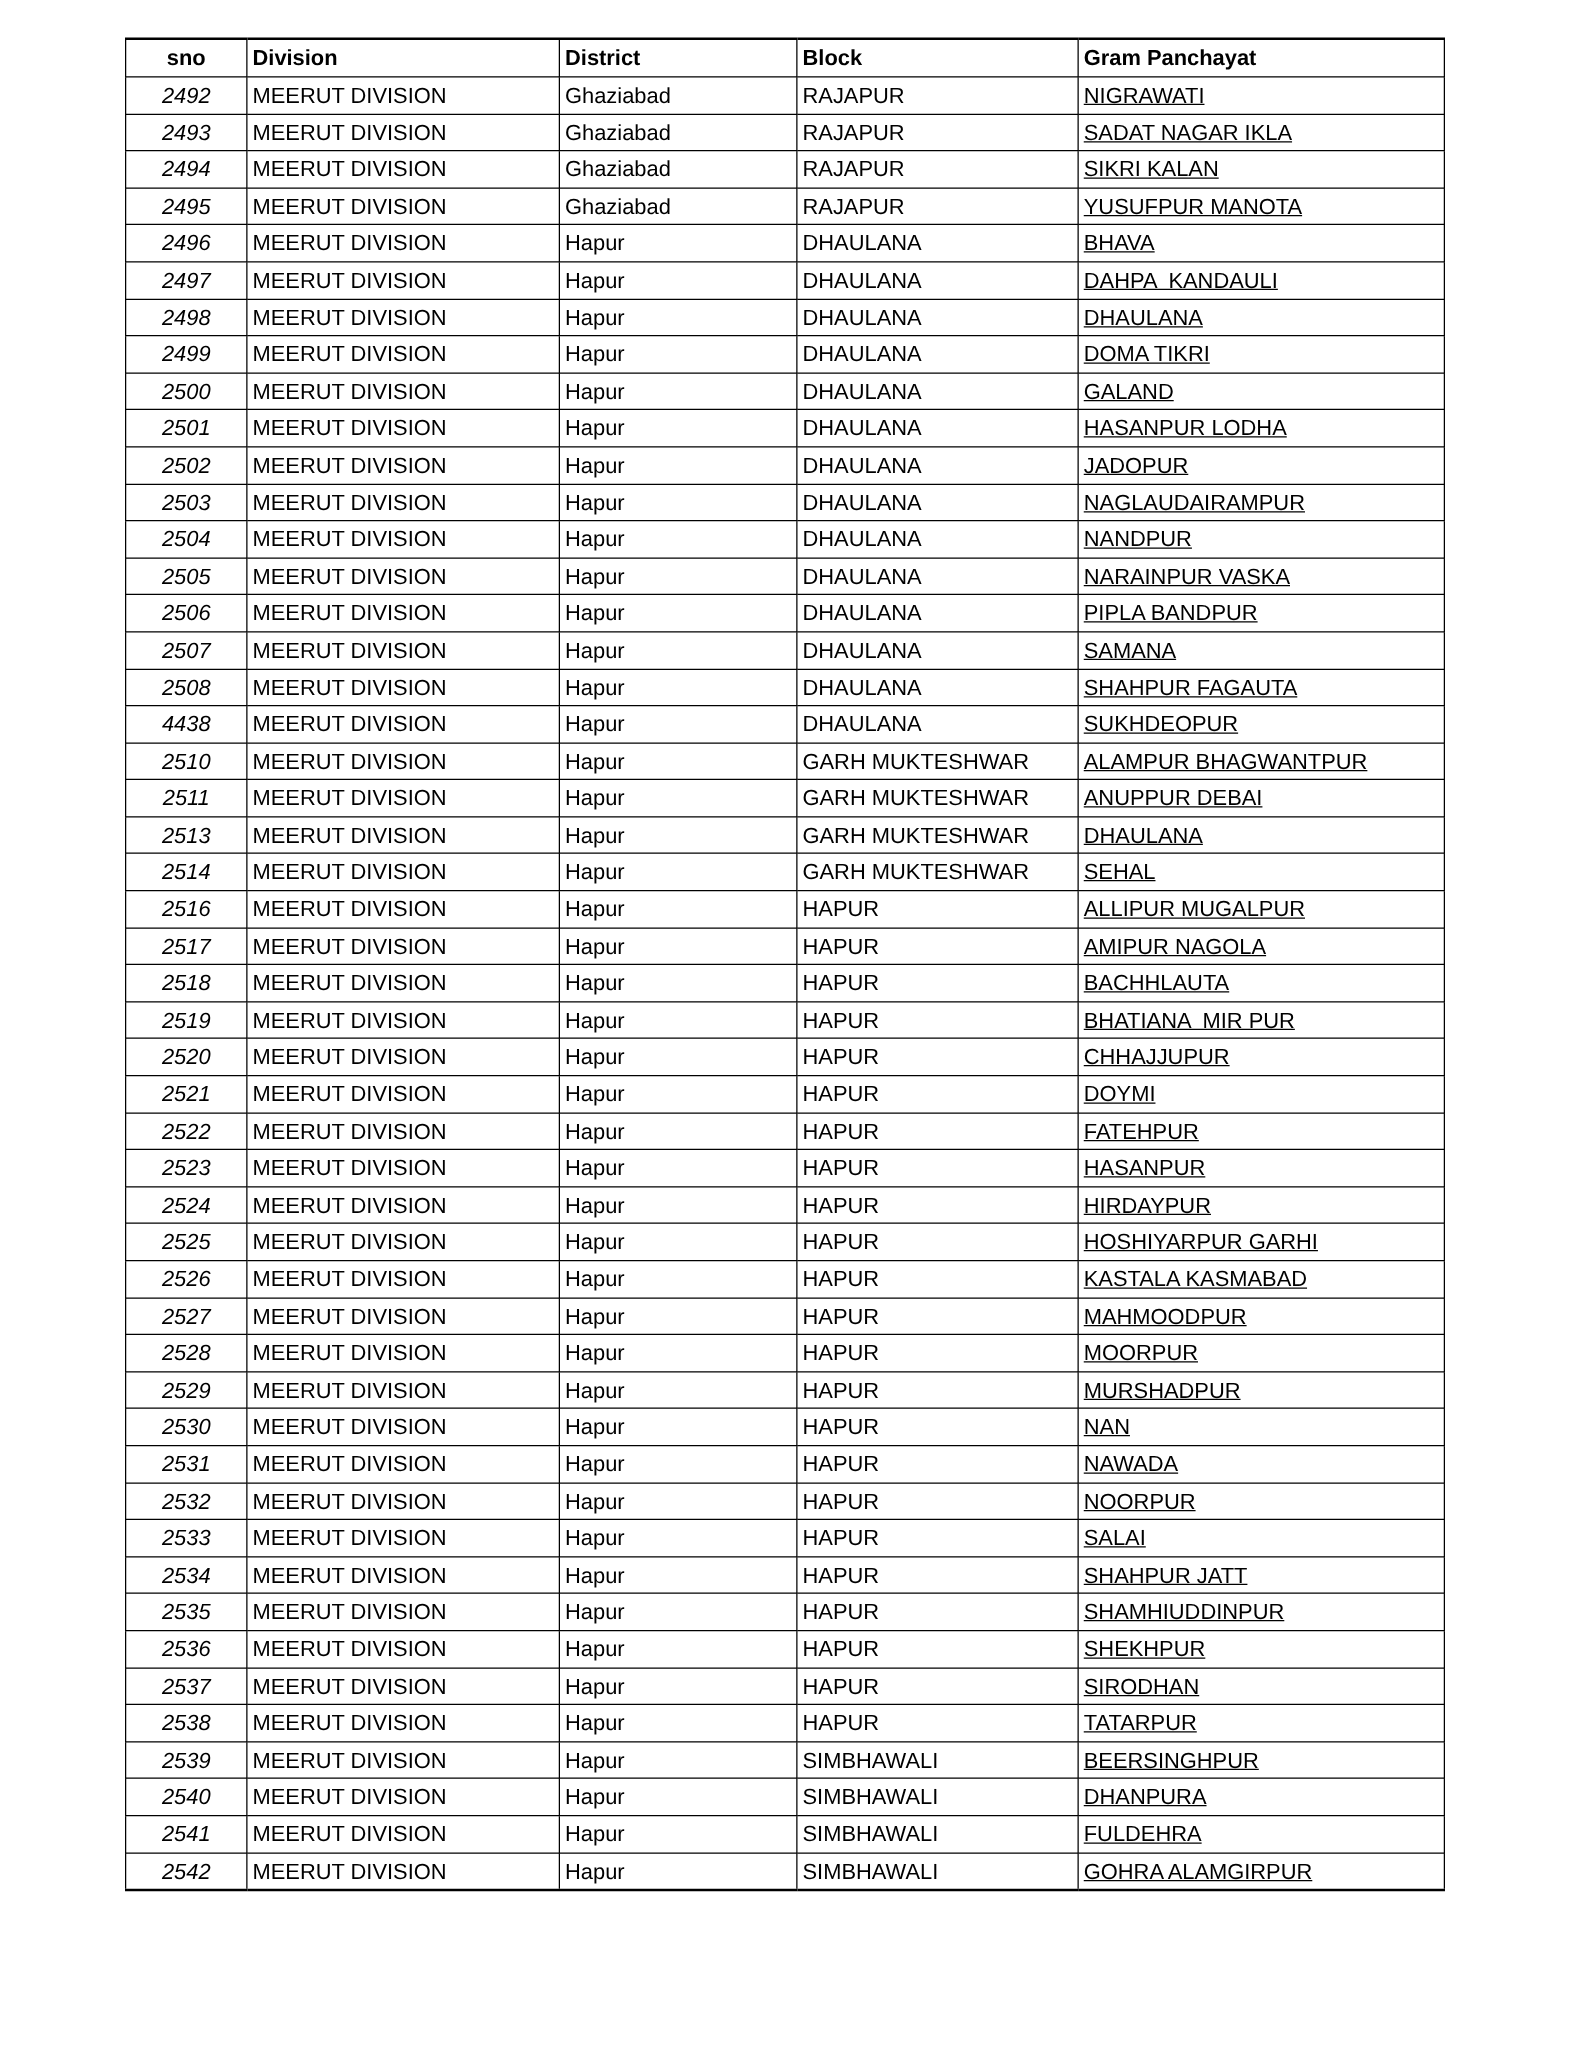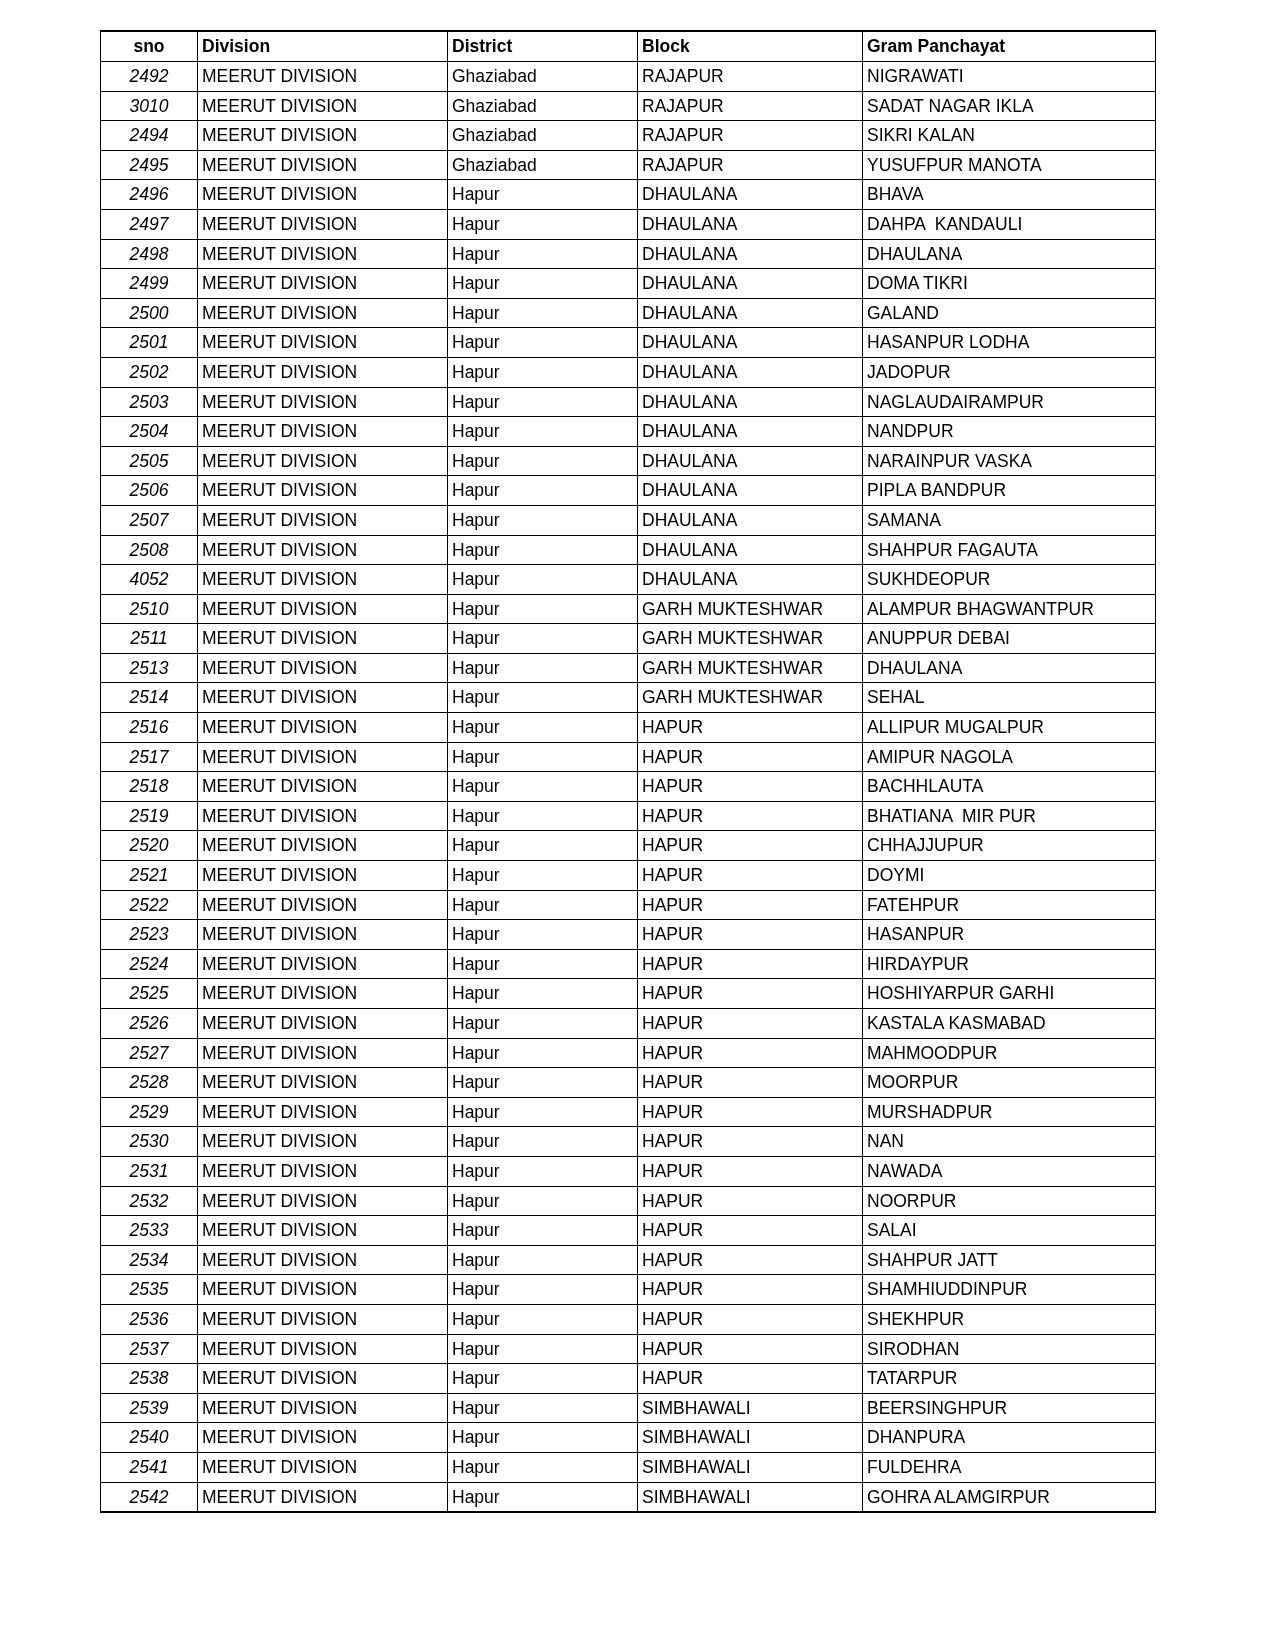--- a/index.html
+++ b/index.html
@@ -61,20 +61,21 @@
   }
   .col-text {
     text-align: left;
   }
   tbody tr:last-child td {
     border-bottom: 2px solid #000000;
     margin-top: 28px;
   }
   td.col-gp {
     overflow: visible;
+    text-decoration: underline;
   }
 </style>
 </head>
 <body>
 
 <div class="page">
   <table class="gp-table">
     <colgroup>
       <col class="c-sno">
       <col class="c-div">
@@ -93,21 +94,21 @@
     </thead>
     <tbody id="table-body">
         <tr>
           <td class="col-sno">2492</td>
           <td class="col-text">MEERUT DIVISION</td>
           <td class="col-text">Ghaziabad</td>
           <td class="col-text">RAJAPUR</td>
           <td class="col-text col-gp">NIGRAWATI</td>
         </tr>
         <tr>
-          <td class="col-sno">3010</td>
+          <td class="col-sno">2493</td>
           <td class="col-text">MEERUT DIVISION</td>
           <td class="col-text">Ghaziabad</td>
           <td class="col-text">RAJAPUR</td>
           <td class="col-text col-gp">SADAT NAGAR IKLA</td>
         </tr>
         <tr>
           <td class="col-sno">2494</td>
           <td class="col-text">MEERUT DIVISION</td>
           <td class="col-text">Ghaziabad</td>
           <td class="col-text">RAJAPUR</td>
@@ -205,21 +206,21 @@
           <td class="col-text col-gp">SAMANA</td>
         </tr>
         <tr>
           <td class="col-sno">2508</td>
           <td class="col-text">MEERUT DIVISION</td>
           <td class="col-text">Hapur</td>
           <td class="col-text">DHAULANA</td>
           <td class="col-text col-gp">SHAHPUR FAGAUTA</td>
         </tr>
         <tr>
-          <td class="col-sno">4052</td>
+          <td class="col-sno">4438</td>
           <td class="col-text">MEERUT DIVISION</td>
           <td class="col-text">Hapur</td>
           <td class="col-text">DHAULANA</td>
           <td class="col-text col-gp">SUKHDEOPUR</td>
         </tr>
         <tr>
           <td class="col-sno">2510</td>
           <td class="col-text">MEERUT DIVISION</td>
           <td class="col-text">Hapur</td>
           <td class="col-text">GARH MUKTESHWAR</td>

